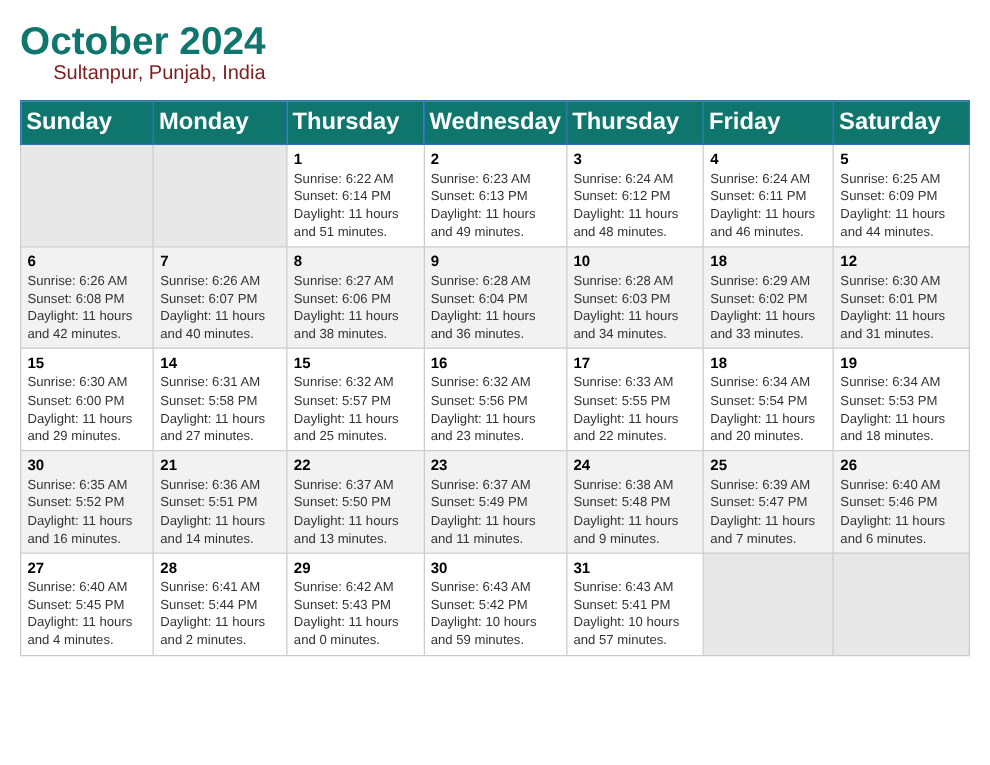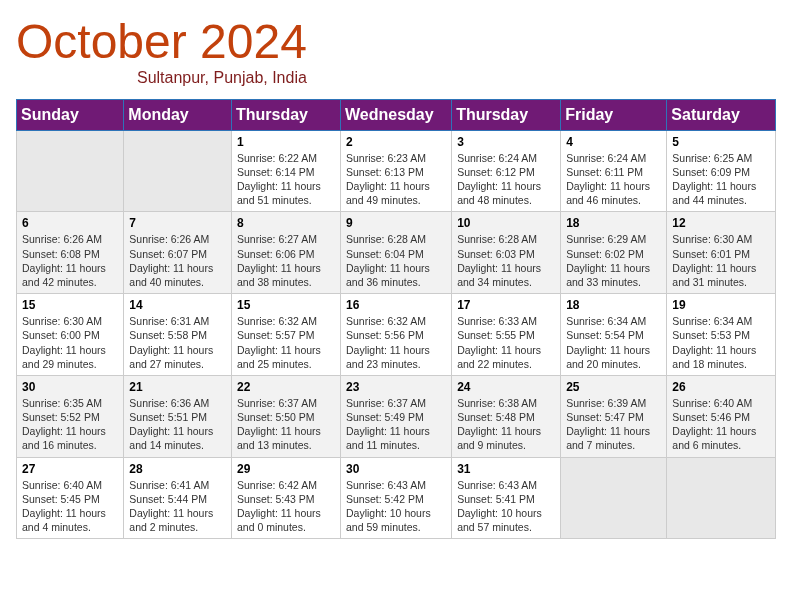--- a/index.html
+++ b/index.html
@@ -24,40 +24,40 @@
       width: 28px;
       height: 28px;
       margin-right: 2px;
       position: relative;
       top: -2px;
     }
     .title-block {
       text-align: right;
     }
     .month-title {
-      font-size: 48px;
-      font-weight: normal;
-      color: #c2410c;
+      font-size: 31px;
+      font-weight: bold;
+      color: #0f766e;
       line-height: 1.1;
     }
     .subtitle {
       font-size: 16px;
       color: #7f1d1d;
     }
     table {
       width: 100%;
       border-collapse: collapse;
       font-size: 11px;
     }
     thead tr th {
-      background-color: #701a75;
+      background-color: #0f766e;
       color: #fff;
       padding: 6px 4px;
       text-align: left;
-      font-size: 16px;
+      font-size: 19px;
       font-weight: bold;
       border: 1px solid #2e74b8;
     }
     tbody tr td {
       border: 1px solid #ccc;
       vertical-align: top;
       padding: 4px 5px;
       width: 113px;
       min-height: 70px;
     }

